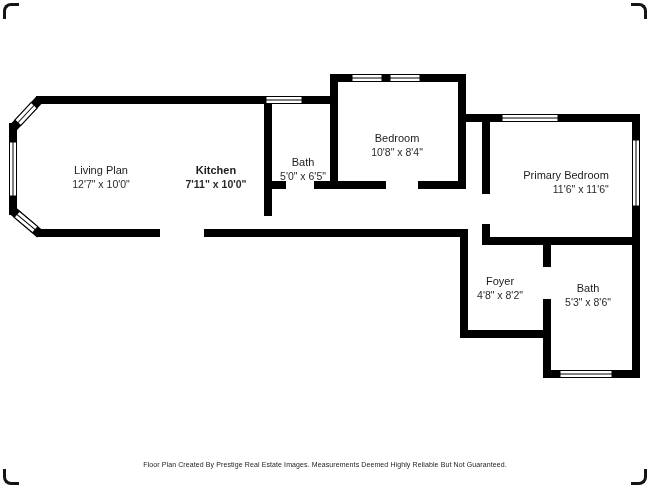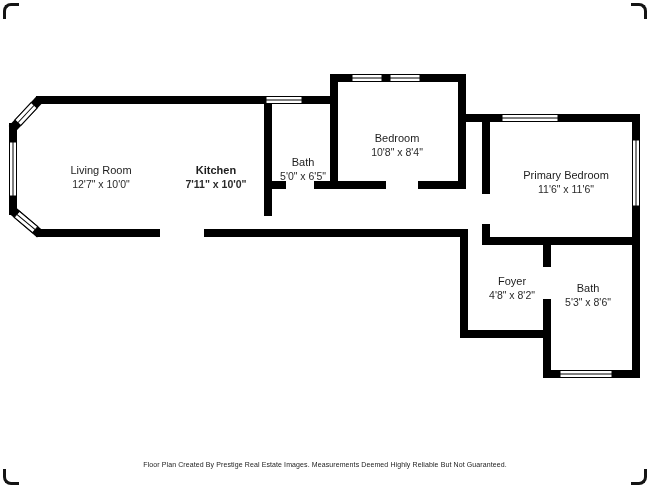--- a/index.html
+++ b/index.html
@@ -135,46 +135,46 @@
         <line x1="-12" y1="0" x2="12" y2="0"></line>
       </g>
       <g transform="translate(26,222) rotate(40)">
         <rect x="-12" y="-4" width="24" height="8" fill="#ffffff"></rect>
         <line x1="-12" y1="0" x2="12" y2="0"></line>
       </g>
     </g>
   </svg>
 
   <div class="room-label" style="left:101px;top:163px;">
-    <span class="room-name">Living Room</span>
+    <span class="room-name">Living Plan</span>
     <span class="room-dims">12'7" x 10'0"</span>
   </div>
 
   <div class="room-label" style="left:216px;top:163px;font-weight:bold;">
     <span class="room-name">Kitchen</span>
     <span class="room-dims">7'11" x 10'0"</span>
   </div>
 
   <div class="room-label" style="left:303px;top:155px;">
     <span class="room-name">Bath</span>
     <span class="room-dims">5'0" x 6'5"</span>
   </div>
 
   <div class="room-label" style="left:397px;top:131px;">
     <span class="room-name">Bedroom</span>
     <span class="room-dims">10'8" x 8'4"</span>
   </div>
 
 
-  <div class="room-label" style="left:566px;top:168px;">
+  <div class="room-label" style="left:566px;top:168px;text-align:right;">
     <span class="room-name">Primary Bedroom</span>
     <span class="room-dims">11'6" x 11'6"</span>
   </div>
 
-  <div class="room-label" style="left:500px;top:274px;margin-left:12px;">
+  <div class="room-label" style="left:500px;top:274px;">
     <span class="room-name">Foyer</span>
     <span class="room-dims">4'8" x 8'2"</span>
   </div>
 
   <div class="room-label" style="left:588px;top:281px;">
     <span class="room-name">Bath</span>
     <span class="room-dims">5'3" x 8'6"</span>
   </div>
 
   <div class="footer-line">Floor Plan Created By Prestige Real Estate Images. Measurements Deemed Highly Reliable But Not Guaranteed.</div>

